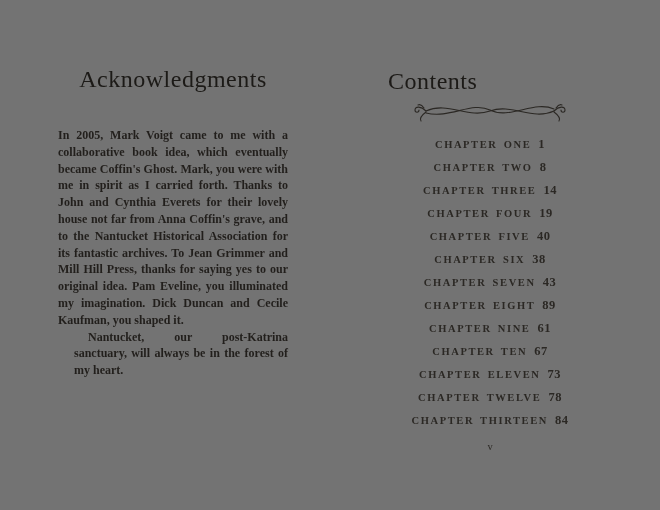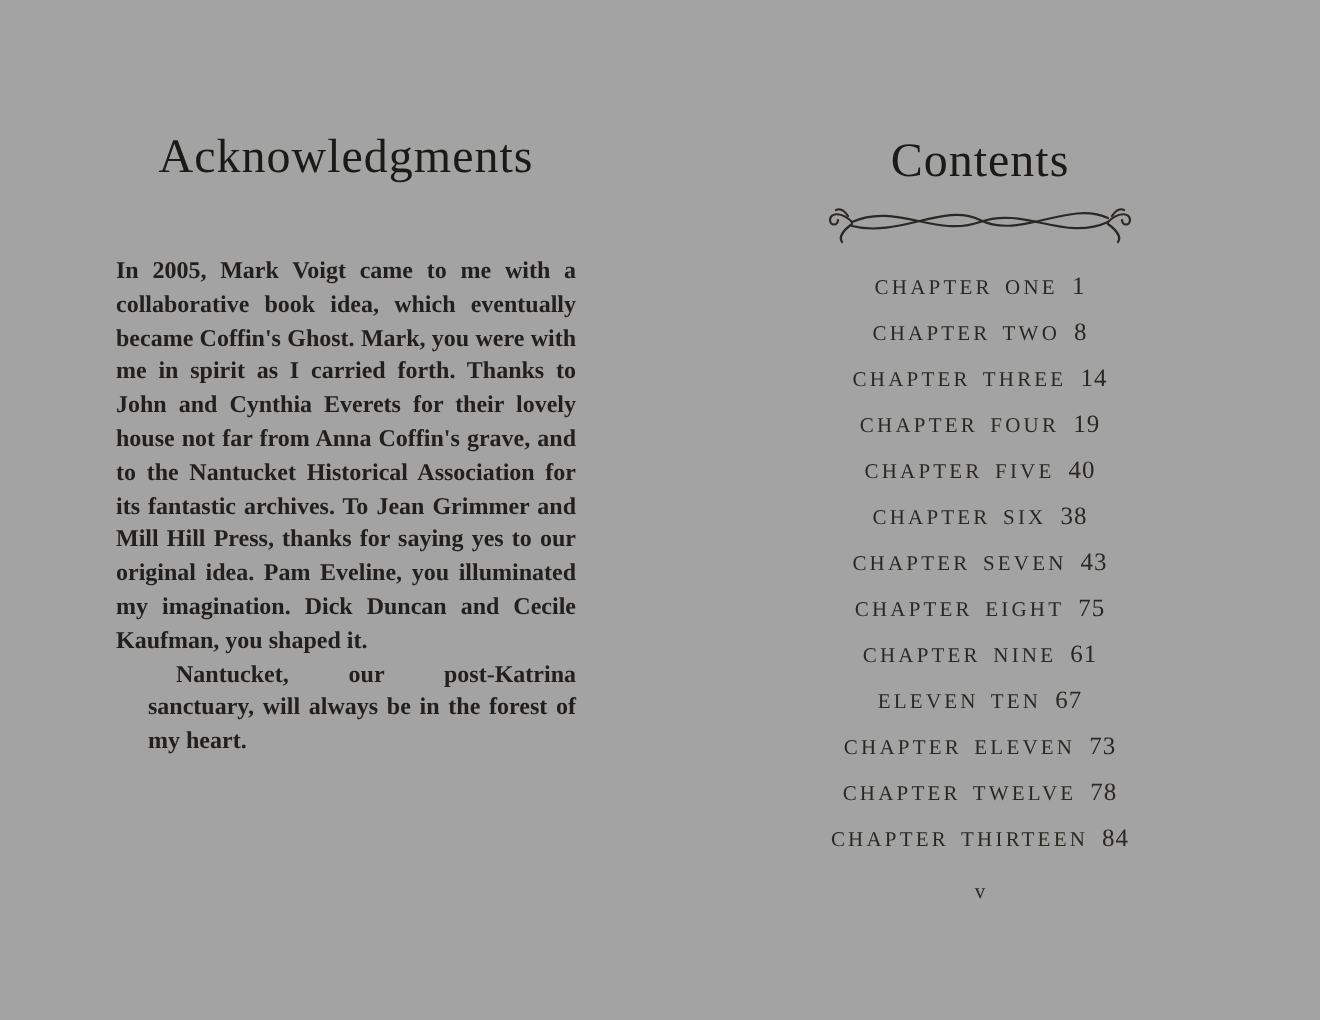--- a/index.html
+++ b/index.html
@@ -4,21 +4,21 @@
 <style>
   html, body {
     margin: 0;
     padding: 0;
     background: #ffffff;
   }
   .spread {
     position: relative;
     width: 660px;
     height: 510px;
-    background: #a3a3a3;
+    background: #737373;
     color: #221f1c;
     font-family: "Liberation Serif", serif;
     overflow: hidden;
   }
   
   .page-left {
     position: absolute;
     left: 58px;
     top: 66px;
     width: 230px;
@@ -51,39 +51,40 @@
     position: absolute;
     left: 388px;
     top: 68px;
     width: 204px;
     text-align: center;
   }
   .toc-title {
     margin: 0;
     font-size: 24px;
     font-weight: normal;
-    text-align: center;
+    text-align: left;
     letter-spacing: 0.5px;
     color: #1c1a17;
   }
   .flourish {
     display: block;
     margin: 2px auto 0 auto;
     width: 168px;
     height: 28px;
   }
   .toc {
     list-style: none;
     margin: 6px 0 0 0;
     padding: 0;
   }
   .toc-row {
     height: 23px;
     line-height: 23px;
     white-space: nowrap;
+    font-weight: bold;
   }
   .toc-label {
     font-size: 10.5px;
     letter-spacing: 1.6px;
     word-spacing: 2px;
     color: #2b2824;
   }
   .toc-page {
     font-size: 12.5px;
     letter-spacing: 0.5px;
@@ -145,27 +146,27 @@
       <li class="toc-row">
         <span class="toc-label">CHAPTER FIVE</span><span class="toc-page">40</span>
       </li>
       <li class="toc-row">
         <span class="toc-label">CHAPTER SIX</span><span class="toc-page">38</span>
       </li>
       <li class="toc-row">
         <span class="toc-label">CHAPTER SEVEN</span><span class="toc-page">43</span>
       </li>
       <li class="toc-row">
-        <span class="toc-label">CHAPTER EIGHT</span><span class="toc-page">75</span>
+        <span class="toc-label">CHAPTER EIGHT</span><span class="toc-page">89</span>
       </li>
       <li class="toc-row">
         <span class="toc-label">CHAPTER NINE</span><span class="toc-page">61</span>
       </li>
       <li class="toc-row">
-        <span class="toc-label">ELEVEN TEN</span><span class="toc-page">67</span>
+        <span class="toc-label">CHAPTER TEN</span><span class="toc-page">67</span>
       </li>
       <li class="toc-row">
         <span class="toc-label">CHAPTER ELEVEN</span><span class="toc-page">73</span>
       </li>
       <li class="toc-row">
         <span class="toc-label">CHAPTER TWELVE</span><span class="toc-page">78</span>
       </li>
       <li class="toc-row">
         <span class="toc-label">CHAPTER THIRTEEN</span><span class="toc-page">84</span>
       </li>

